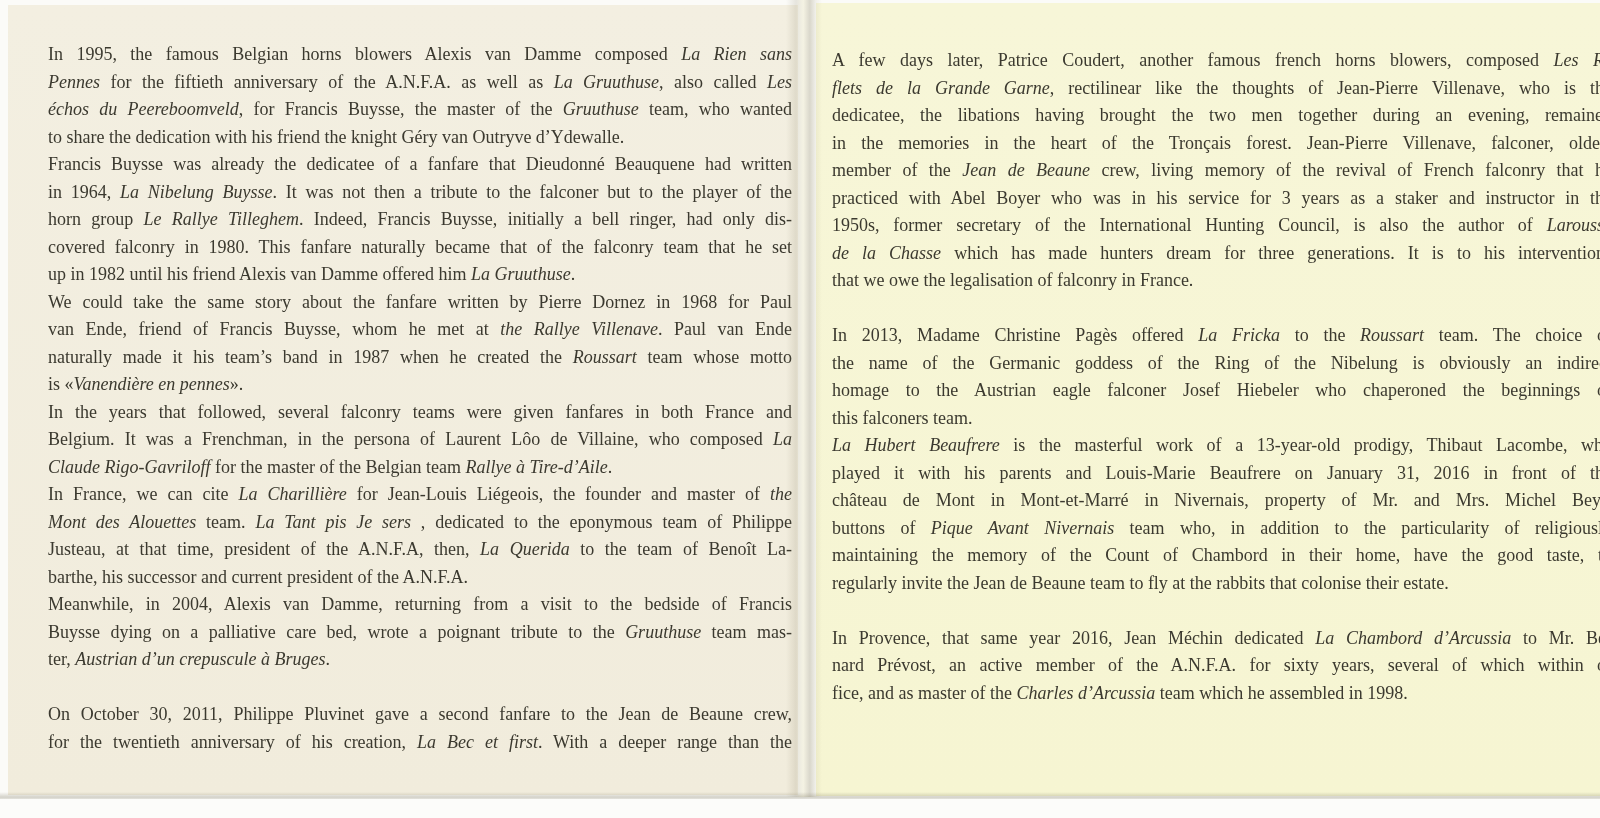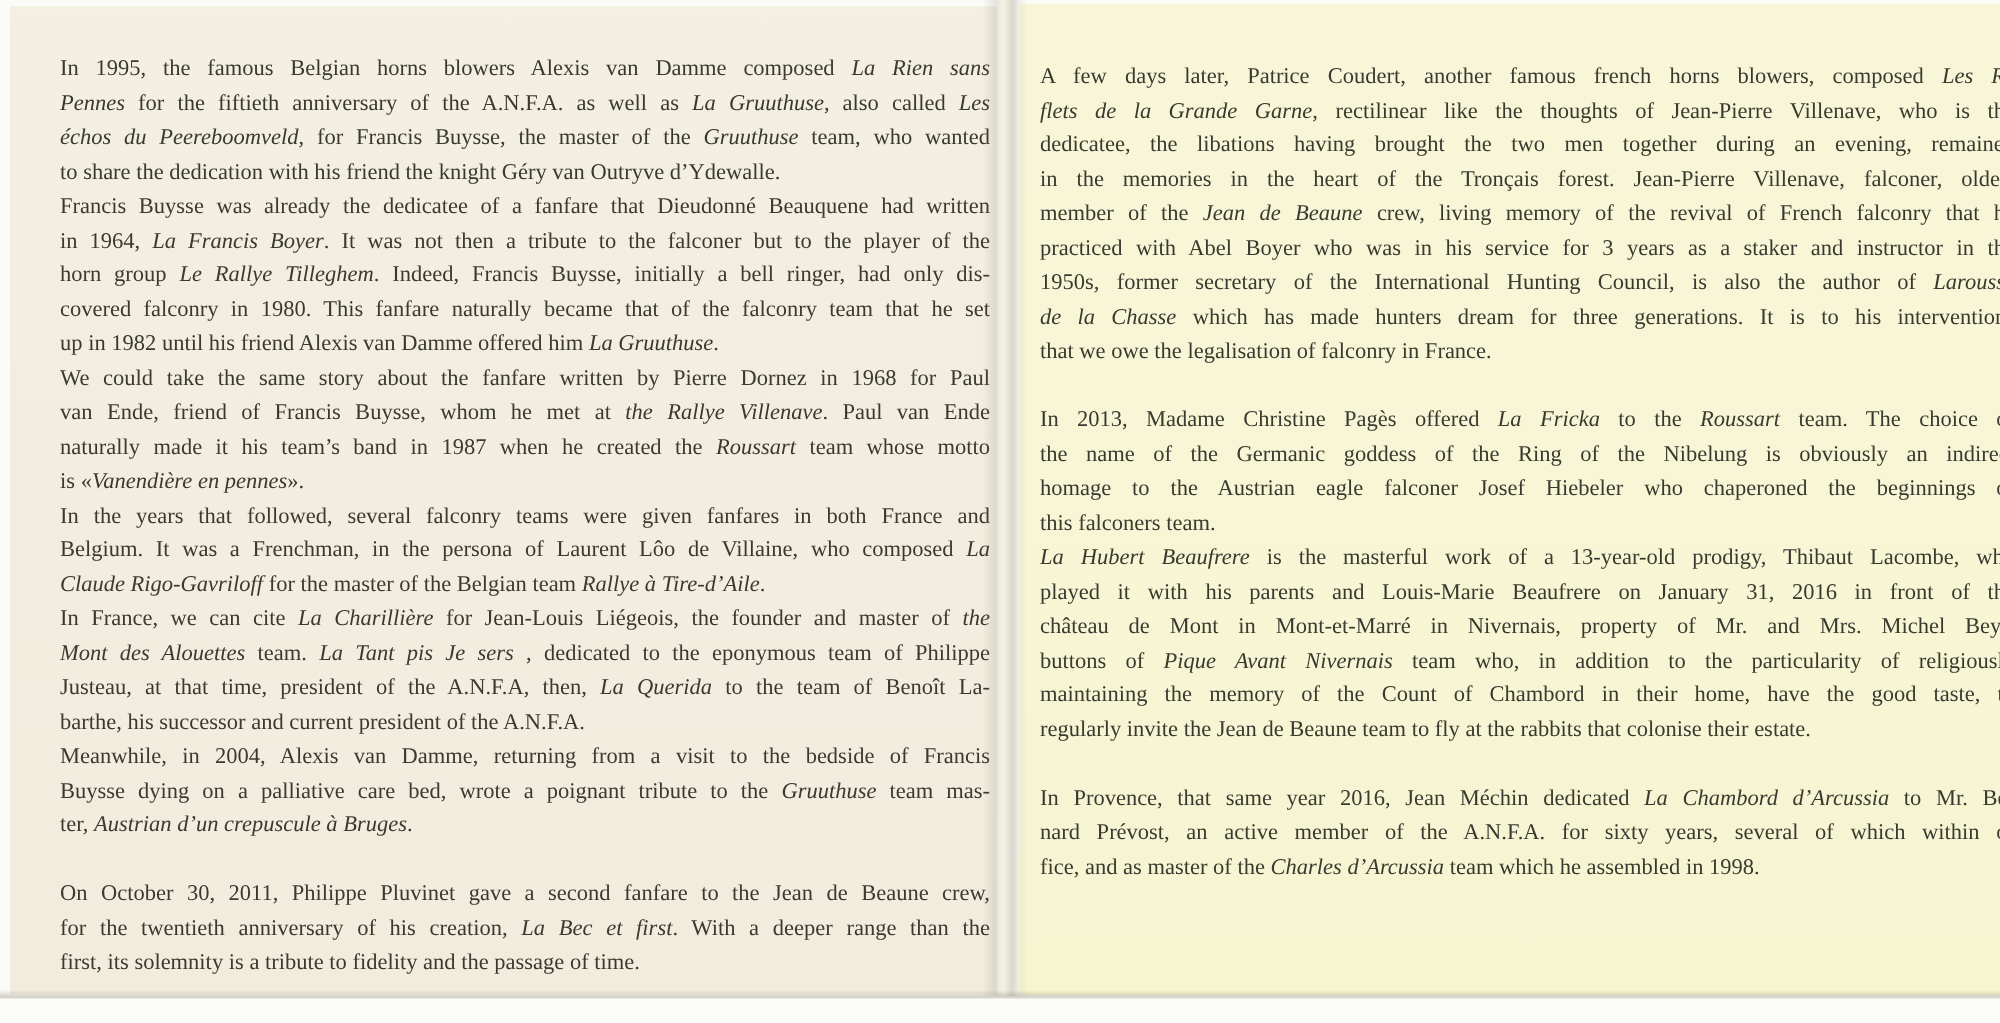--- a/index.html
+++ b/index.html
@@ -83,21 +83,21 @@
   <div class="page page-left">
     <div class="textcol textcol-left">
         <div class="para">
           <div class="line">In 1995, the famous Belgian horns blowers Alexis van Damme composed <i>La Rien sans</i></div>
           <div class="line"><i>Pennes</i> for the fiftieth anniversary of the A.N.F.A. as well as <i>La Gruuthuse</i>, also called <i>Les</i></div>
           <div class="line"><i>échos du Peereboomveld</i>, for Francis Buysse, the master of the <i>Gruuthuse</i> team, who wanted</div>
           <div class="line last">to share the dedication with his friend the knight Géry van Outryve d’Ydewalle.</div>
         </div>
         <div class="para">
           <div class="line">Francis Buysse was already the dedicatee of a fanfare that Dieudonné Beauquene had written</div>
-          <div class="line">in 1964, <i>La Francis Boyer</i>. It was not then a tribute to the falconer but to the player of the</div>
+          <div class="line">in 1964, <i>La Nibelung Buysse</i>. It was not then a tribute to the falconer but to the player of the</div>
           <div class="line">horn group <i>Le Rallye Tilleghem</i>. Indeed, Francis Buysse, initially a bell ringer, had only dis-</div>
           <div class="line">covered falconry in 1980. This fanfare naturally became that of the falconry team that he set</div>
           <div class="line last">up in 1982 until his friend Alexis van Damme offered him <i>La Gruuthuse</i>.</div>
         </div>
         <div class="para">
           <div class="line">We could take the same story about the fanfare written by Pierre Dornez in 1968 for Paul</div>
           <div class="line">van Ende, friend of Francis Buysse, whom he met at <i>the Rallye Villenave</i>. Paul van Ende</div>
           <div class="line">naturally made it his team’s band in 1987 when he created the <i>Roussart</i> team whose motto</div>
           <div class="line last">is «<i>Vanendière en pennes</i>».</div>
         </div>
@@ -113,21 +113,20 @@
           <div class="line last">barthe, his successor and current president of the A.N.F.A.</div>
         </div>
         <div class="para">
           <div class="line">Meanwhile, in 2004, Alexis van Damme, returning from a visit to the bedside of Francis</div>
           <div class="line">Buysse dying on a palliative care bed, wrote a poignant tribute to the <i>Gruuthuse</i> team mas-</div>
           <div class="line last">ter, <i>Austrian d’un crepuscule à Bruges</i>.</div>
         </div>
         <div class="para gap">
           <div class="line">On October 30, 2011, Philippe Pluvinet gave a second fanfare to the Jean de Beaune crew,</div>
           <div class="line">for the twentieth anniversary of his creation, <i>La Bec et first</i>. With a deeper range than the</div>
-          <div class="line last">first, its solemnity is a tribute to fidelity and the passage of time.</div>
         </div>
       </div>
   </div>
   <div class="page page-right">
     <div class="textcol textcol-right">
         <div class="para">
           <div class="line">A few days later, Patrice Coudert, another famous french horns blowers, composed <i>Les Re</i></div>
           <div class="line"><i>flets de la Grande Garne</i>, rectilinear like the thoughts of Jean-Pierre Villenave, who is the</div>
           <div class="line">dedicatee, the libations having brought the two men together during an evening, remained</div>
           <div class="line">in the memories in the heart of the Tronçais forest. Jean-Pierre Villenave, falconer, oldest</div>

